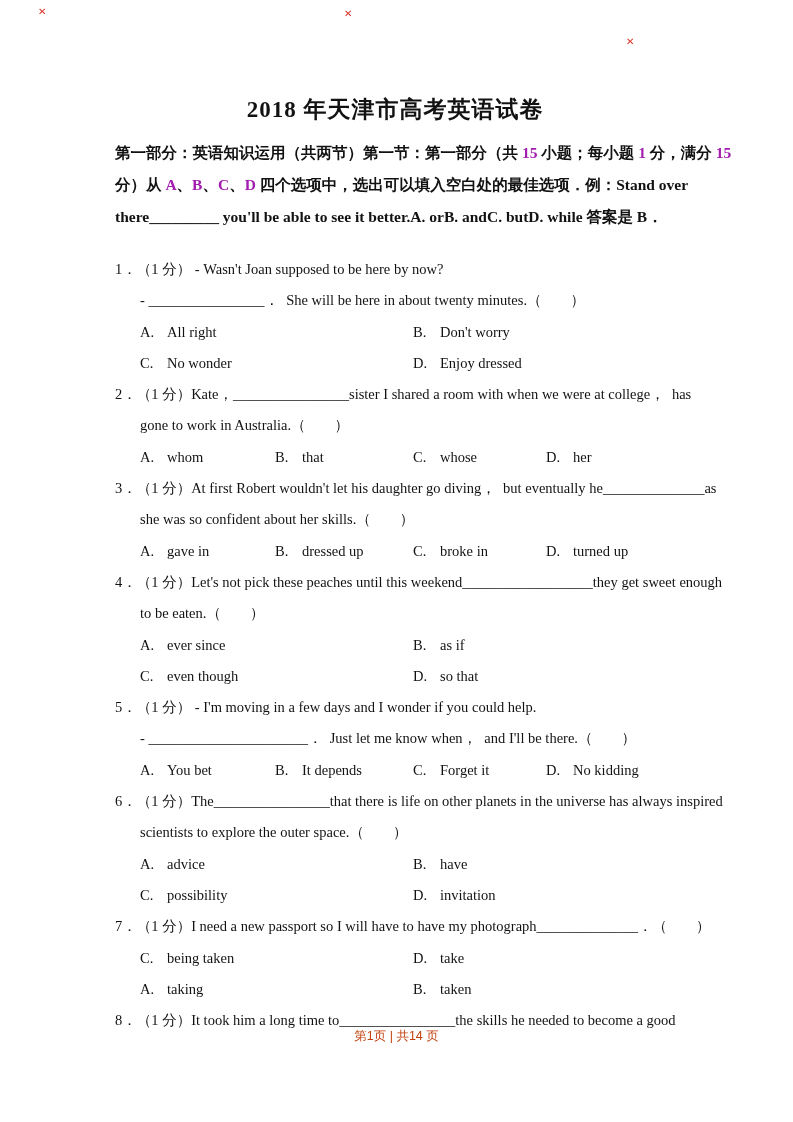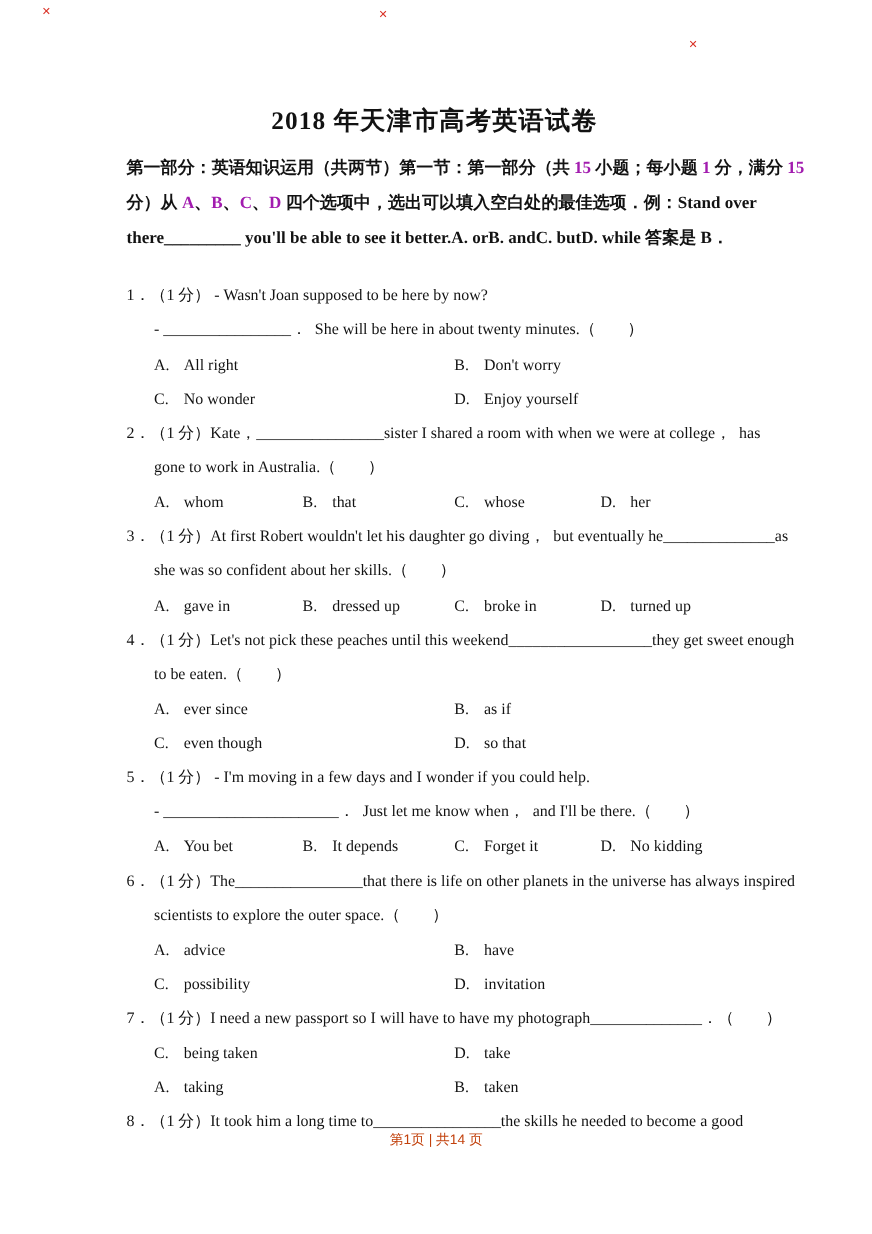--- a/index.html
+++ b/index.html
@@ -73,21 +73,21 @@
   <div class="intro">
       <div class="intro-line"><span>第一部分：英语知识运用（共两节）第一节：第一部分（共 </span><span class="blue">15</span><span> 小题；每小题 </span><span class="blue">1</span><span> 分，满分 </span><span class="blue">15</span></div>
       <div class="intro-line"><span>分）从 </span><span class="blue">A</span><span>、</span><span class="blue">B</span><span>、</span><span class="blue">C</span><span>、</span><span class="blue">D</span><span> 四个选项中，选出可以填入空白处的最佳选项．例：</span><span>Stand over</span></div>
       <div class="intro-line"><span>there_________ you'll be able to see it better.A. orB. andC. butD. while 答案是 B．</span></div>
     </div>
   <div class="questions">
       <div class="question">
         <div class="qline">1．（1 分） - Wasn't Joan supposed to be here by now?</div>
         <div class="qline ind">- ________________．  She will be here in about twenty minutes.（　　）</div>
         <div class="optrow cols2"><span class="opt"><span class="opt-label">A.</span><span class="opt-text">All right</span></span><span class="opt"><span class="opt-label">B.</span><span class="opt-text">Don't worry</span></span></div>
-        <div class="optrow cols2"><span class="opt"><span class="opt-label">C.</span><span class="opt-text">No wonder</span></span><span class="opt"><span class="opt-label">D.</span><span class="opt-text">Enjoy yourself</span></span></div>
+        <div class="optrow cols2"><span class="opt"><span class="opt-label">C.</span><span class="opt-text">No wonder</span></span><span class="opt"><span class="opt-label">D.</span><span class="opt-text">Enjoy dressed</span></span></div>
       </div>
       <div class="question">
         <div class="qline">2．（1 分）Kate，________________sister I shared a room with when we were at college，  has</div>
         <div class="qline ind">gone to work in Australia.（　　）</div>
         <div class="optrow cols4"><span class="opt"><span class="opt-label">A.</span><span class="opt-text">whom</span></span><span class="opt"><span class="opt-label">B.</span><span class="opt-text">that</span></span><span class="opt"><span class="opt-label">C.</span><span class="opt-text">whose</span></span><span class="opt"><span class="opt-label">D.</span><span class="opt-text">her</span></span></div>
       </div>
       <div class="question">
         <div class="qline">3．（1 分）At first Robert wouldn't let his daughter go diving，  but eventually he______________as</div>
         <div class="qline ind">she was so confident about her skills.（　　）</div>
         <div class="optrow cols4"><span class="opt"><span class="opt-label">A.</span><span class="opt-text">gave in</span></span><span class="opt"><span class="opt-label">B.</span><span class="opt-text">dressed up</span></span><span class="opt"><span class="opt-label">C.</span><span class="opt-text">broke in</span></span><span class="opt"><span class="opt-label">D.</span><span class="opt-text">turned up</span></span></div>

